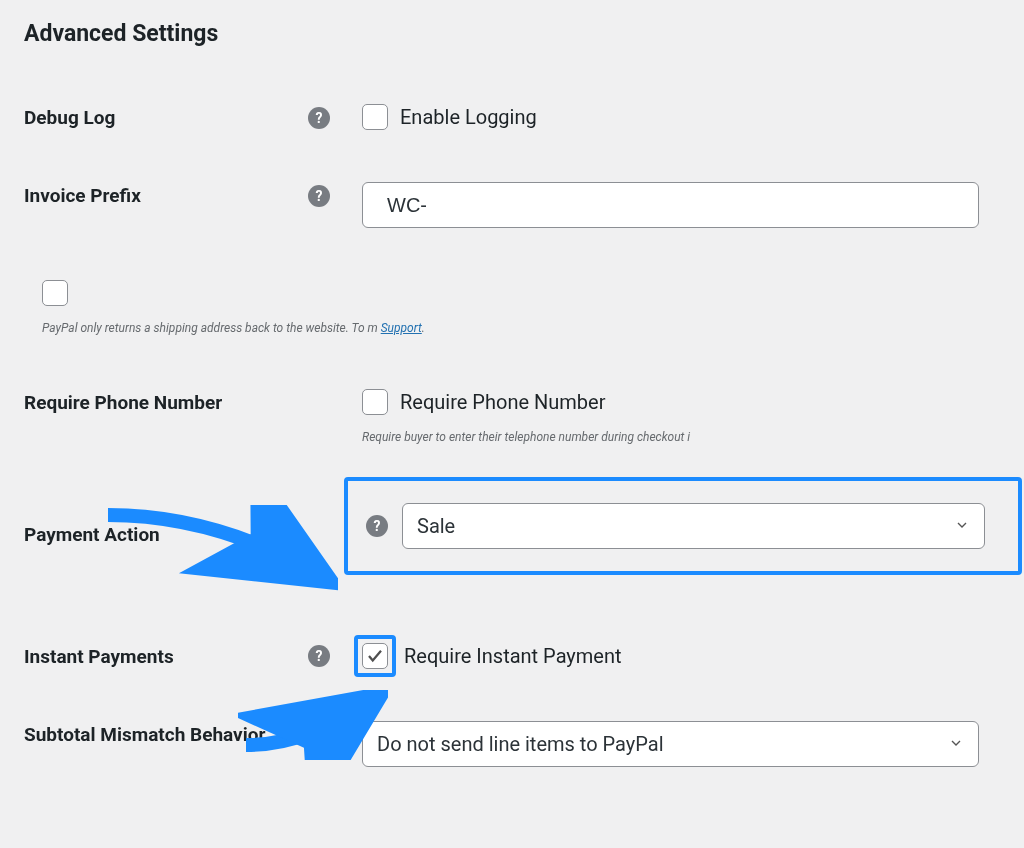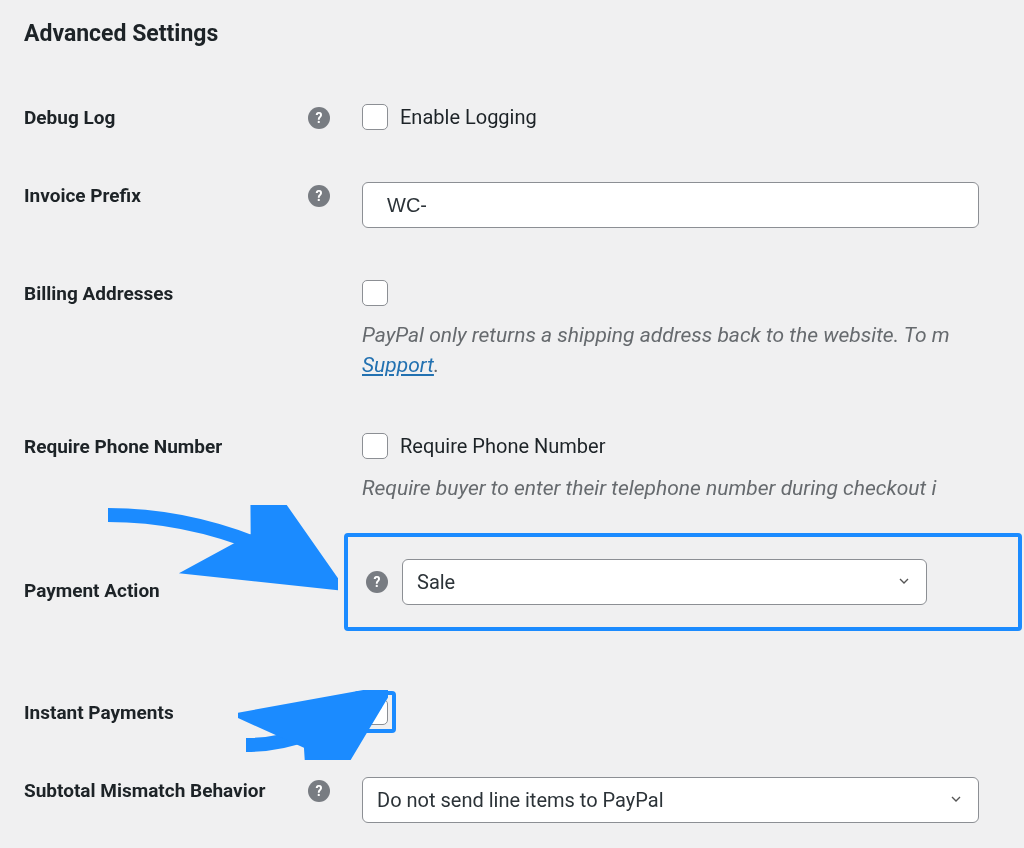--- a/index.html
+++ b/index.html
@@ -104,21 +104,21 @@
     display: flex;
     align-items: center;
     justify-content: space-between;
     padding: 0 14px;
     font-size: 20px;
     color: #2c3338;
     cursor: pointer;
   }
   .select-wrap .chevron svg { width: 16px; height: 16px; stroke: #555; stroke-width: 2; fill: none; }
   .description {
-    font-size: 21px;
+    font-size: 12px;
     font-style: italic;
     color: #666a6e;
     margin: 14px 0 0 0;
     line-height: 1.45;
   }
   .description a {
     color: #2271b1;
     text-decoration: underline;
   }
   .highlight-box {
@@ -165,24 +165,20 @@
   <div class="label-col">
     <span class="field-label">Invoice Prefix</span>
     <span class="help-icon">?</span>
   </div>
   <div class="control-col">
     <input class="text-input" type="text" value="WC-" style="">
   </div>
 </div>
 
 <div class="form-row with-desc no-help">
-  <div class="label-col">
-    <span class="field-label">Billing Addresses</span>
-    <span class="help-icon">?</span>
-  </div>
   <div class="control-col">
     <div class="check-line">
       <span class="wp-checkbox">
         
       </span>
     </div>
     <p class="description">
       <span>PayPal only returns a shipping address back to the website. To m</span>
       <a href="#">Support</a><span>.</span>
     </p>
@@ -206,21 +202,21 @@
 </div>
 
 <div class="form-row" style="margin-bottom:34px;">
   <div class="label-col" style="padding-top:24px;">
     <span class="field-label">Payment Action</span>
     <span class="help-icon" style="visibility:hidden;">?</span>
   </div>
   <div class="control-col">
     <div class="highlight-box" style="display:flex;align-items:center;gap:14px;">
       <span class="help-icon" style="margin-right:0;">?</span>
-      <div class="select-wrap" style="width:525px;">
+      <div class="select-wrap" style="width:583px;">
         <span>Sale</span>
         <span class="chevron"><svg viewBox="0 0 24 24">
               <polyline points="6,9 12,15 18,9"></polyline>
             </svg></span>
       </div>
     </div>
   </div>
 </div>
 
 <div class="form-row">
@@ -230,20 +226,21 @@
   </div>
   <div class="control-col">
     <div class="check-line">
       <span class="highlight-chk">
         <span class="wp-checkbox checked">
           <svg viewBox="0 0 24 24">
               <polyline points="4,12 9,18 20,5"></polyline>
             </svg>
         </span>
       </span>
+      <span class="check-label" style="margin-left:4px;">Require Instant Payment</span>
     </div>
   </div>
 </div>
 
 <div class="form-row" style="margin-bottom:0;">
   <div class="label-col">
     <span class="field-label">Subtotal Mismatch Behavior</span>
     <span class="help-icon">?</span>
   </div>
   <div class="control-col">

